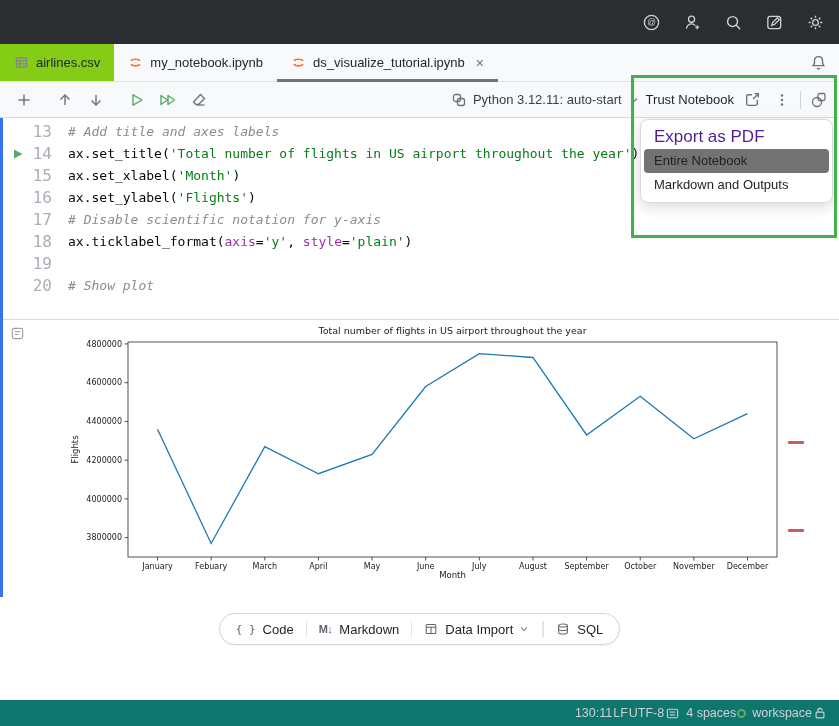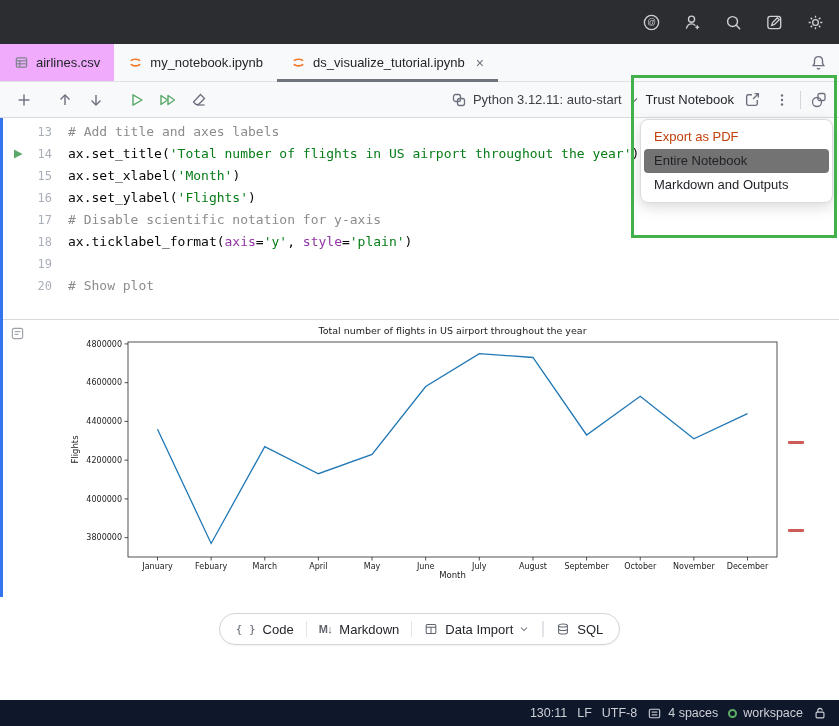--- a/index.html
+++ b/index.html
@@ -10,21 +10,21 @@
   .titlebar{position:absolute;top:0;left:0;right:0;height:44px;background:#2b2d30;
             display:flex;align-items:center;justify-content:flex-end;gap:21px;
             padding-right:14px;box-sizing:border-box;}
   .tbicon{width:20px;height:20px;display:flex;align-items:center;justify-content:center;cursor:pointer;}
 
   
   .tabbar{position:absolute;top:44px;left:0;right:0;height:37px;background:#f8f9fb;
           border-bottom:1px solid #dfe1e5;display:flex;align-items:stretch;}
   .tab{display:flex;align-items:center;gap:7px;padding:0 14px;font-size:13px;color:#23262b;
        position:relative;cursor:pointer;white-space:nowrap;}
-  .tab.preview{background:#f0abfc;}
+  .tab.preview{background:#84cc16;}
   .tab.active::after{content:"";position:absolute;left:0;right:0;bottom:-1px;height:3px;background:#6e737c;}
   .tabicon{display:flex;align-items:center;}
   .tabclose{color:#6c707e;font-size:14px;margin-left:4px;}
   .bell{position:absolute;right:12px;top:0;bottom:0;display:flex;align-items:center;cursor:pointer;}
 
   
   .toolbar{position:absolute;top:82px;left:0;right:0;height:36px;background:#f8f9fb;
            border-bottom:1px solid #d8dade;display:flex;align-items:center;
            padding:0 8px 0 12px;box-sizing:border-box;}
   .tlicon{width:24px;height:24px;display:flex;align-items:center;justify-content:center;
@@ -35,24 +35,24 @@
   .trust{color:#23262b;cursor:pointer;}
   .tdiv{width:1px;height:18px;background:#d3d5d9;}
 
   
   .editor{position:absolute;top:118px;left:0;right:0;height:202px;background:#fff;
           border-bottom:1px solid #d8dade;box-sizing:border-box;padding-top:3px;
           font-family:"DejaVu Sans Mono","Liberation Mono",monospace;}
   .eline{display:flex;height:22px;line-height:22px;font-size:13px;}
   .runcell{width:26px;flex:none;display:flex;align-items:center;}
   .runcell svg{margin-left:12px;}
-  .lnum{width:26px;flex:none;text-align:right;color:#a9aeb8;font-size:12px;}
+  .lnum{width:26px;flex:none;text-align:right;color:#a9aeb8;font-size:16px;}
   .lcode{padding-left:16px;white-space:pre;}
   .tk-plain{color:#080808;}
-  .tk-comment{color:#8c8c8c;}
+  .tk-comment{color:#8c8c8c;font-style:italic;}
   .tk-string{color:#067d17;}
   .tk-param{color:#9235a4;}
   .tk-plain-hl{color:#080808;background:#a9e3c6;border-radius:2px;}
   .cell-stripe{position:absolute;left:0;top:118px;width:3px;height:479px;background:#3574f0;z-index:5;}
 
   
   .output{position:absolute;top:320px;left:0;right:0;height:280px;background:#fff;}
   .outicon{position:absolute;left:10px;top:6px;cursor:pointer;}
   #chart-svg{position:absolute;left:62px;top:0;}
   .redmark{position:absolute;width:16px;height:3px;background:#cf5b56;border-radius:1px;z-index:6;}
@@ -63,31 +63,31 @@
         height:30px;padding:0 4px;box-shadow:0 1px 2px rgba(0,0,0,.05);}
   .cbtn{display:flex;align-items:center;gap:7px;padding:0 12px;font-size:13px;color:#23262b;
         cursor:pointer;height:100%;}
   .cdiv{width:1px;height:16px;background:#e2e4e8;}
   .cicon{display:flex;align-items:center;}
   .ic-braces{font-family:"DejaVu Sans Mono",monospace;font-size:11px;color:#5f646d;}
   .ic-md{font-size:11px;font-weight:bold;color:#5f646d;letter-spacing:-0.5px;}
   .cchev{display:flex;align-items:center;margin-left:-2px;}
 
   
-  .statusbar{position:absolute;bottom:0;left:0;right:0;height:26px;background:#0f172a;
-             display:flex;align-items:center;justify-content:flex-end;gap:10px;
+  .statusbar{position:absolute;bottom:0;left:0;right:0;height:26px;background:#0f766e;
+             display:flex;align-items:center;justify-content:flex-end;gap:1px;
              padding-right:12px;box-sizing:border-box;color:#ced0d6;font-size:12.5px;}
   .sitem{display:flex;align-items:center;gap:6px;cursor:pointer;}
   .wsdot{width:9px;height:9px;border-radius:50%;border:2px solid #5cad63;box-sizing:border-box;}
 
   
   .export-menu{position:absolute;left:640px;top:119px;width:193px;background:#fff;
                border:1px solid #d9dbe0;border-radius:8px;box-shadow:0 4px 14px rgba(0,0,0,.15);
                padding:5px 0;z-index:40;box-sizing:border-box;}
-  .mh{height:24px;line-height:24px;padding:0 13px;color:#c2410c;font-size:13px;}
+  .mh{height:24px;line-height:24px;padding:0 13px;color:#4c1d95;font-size:17px;}
   .mi{height:24px;line-height:24px;padding:0 10px;margin:0 3px;border-radius:4px;
       color:#1d2025;font-size:13px;cursor:pointer;}
   .mi.sel{background:#737373;}
   .annotation{position:absolute;left:631px;top:75px;width:206px;height:163px;
               border:3px solid #43b14b;box-sizing:border-box;z-index:50;pointer-events:none;}
 </style>
 </head>
 <body>
 
 <div class="titlebar">

